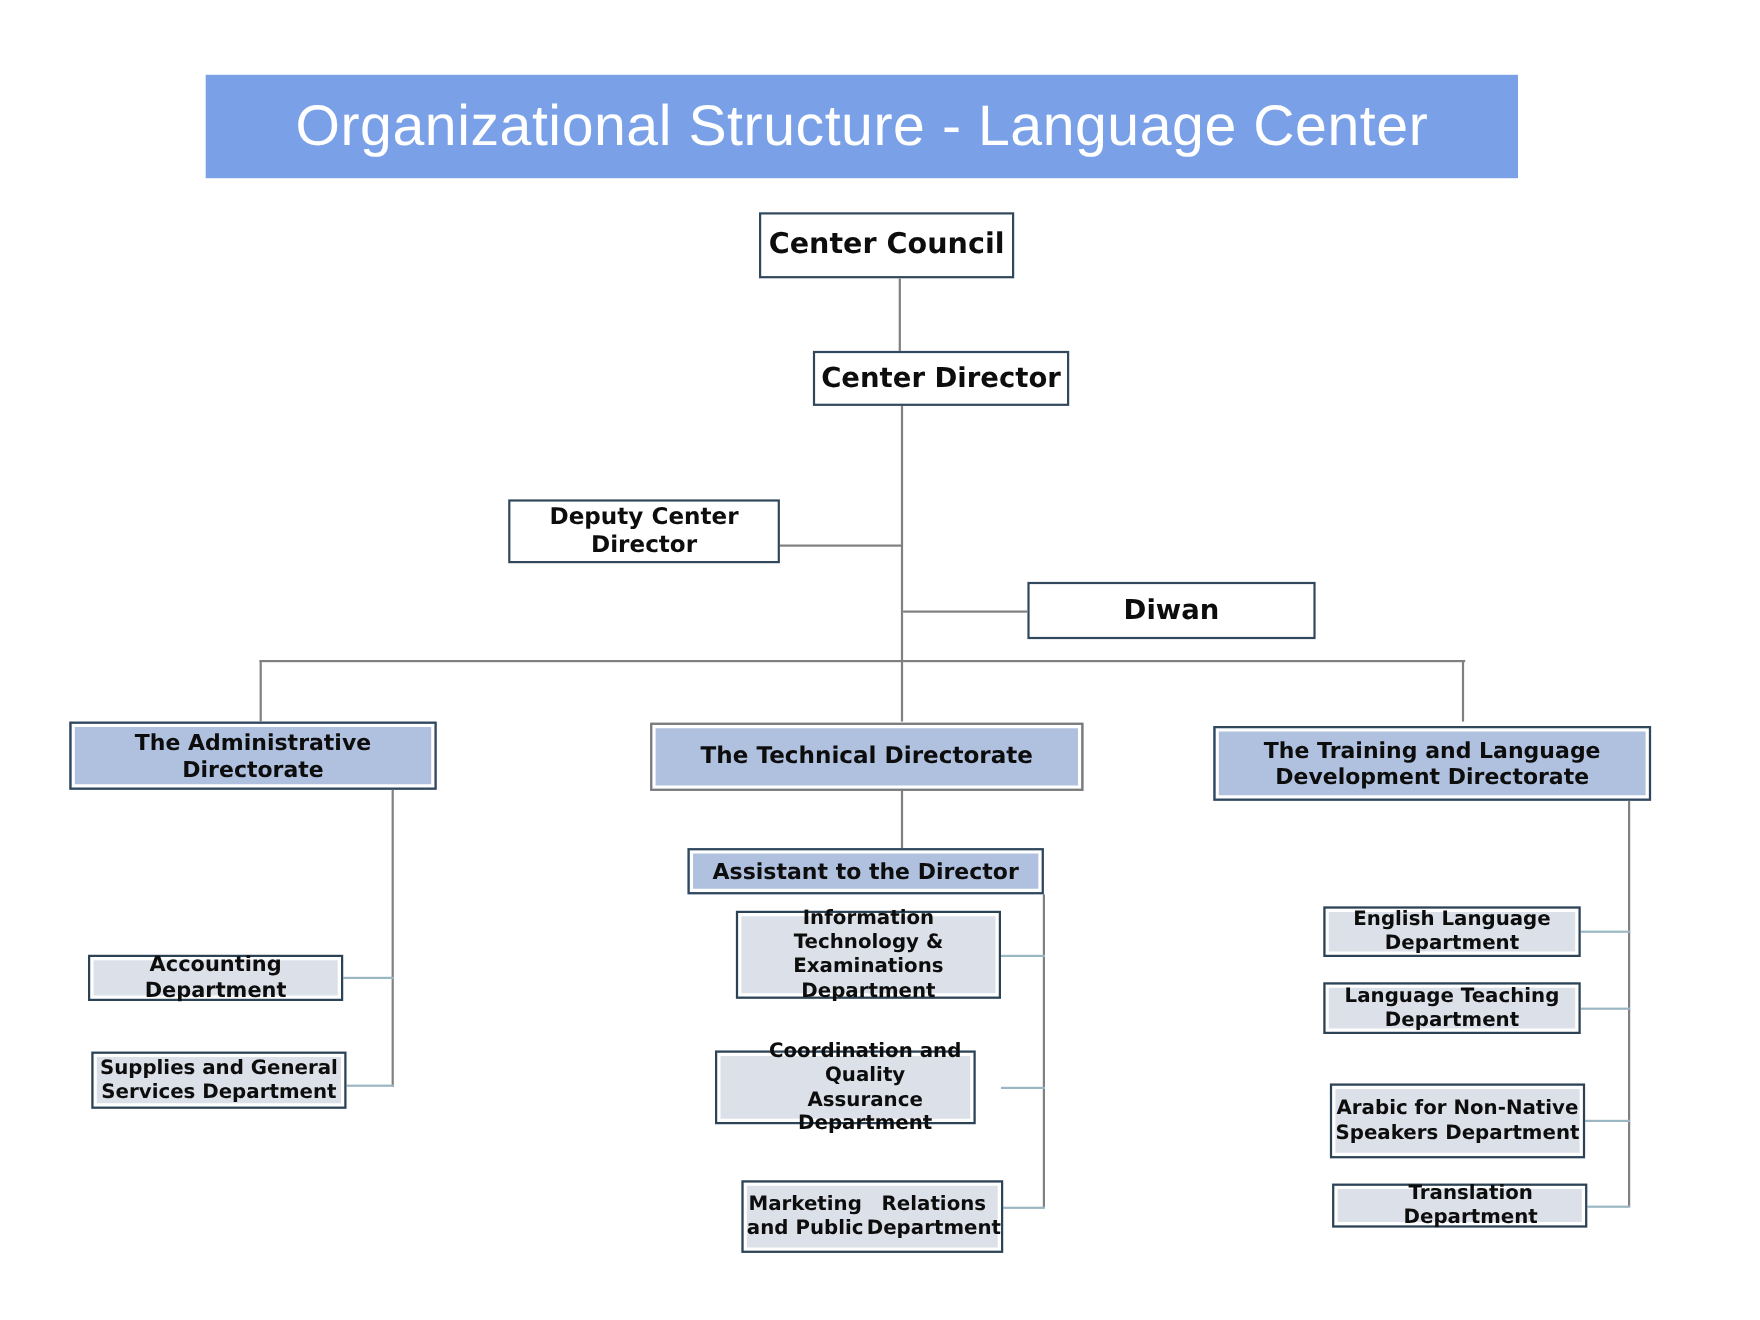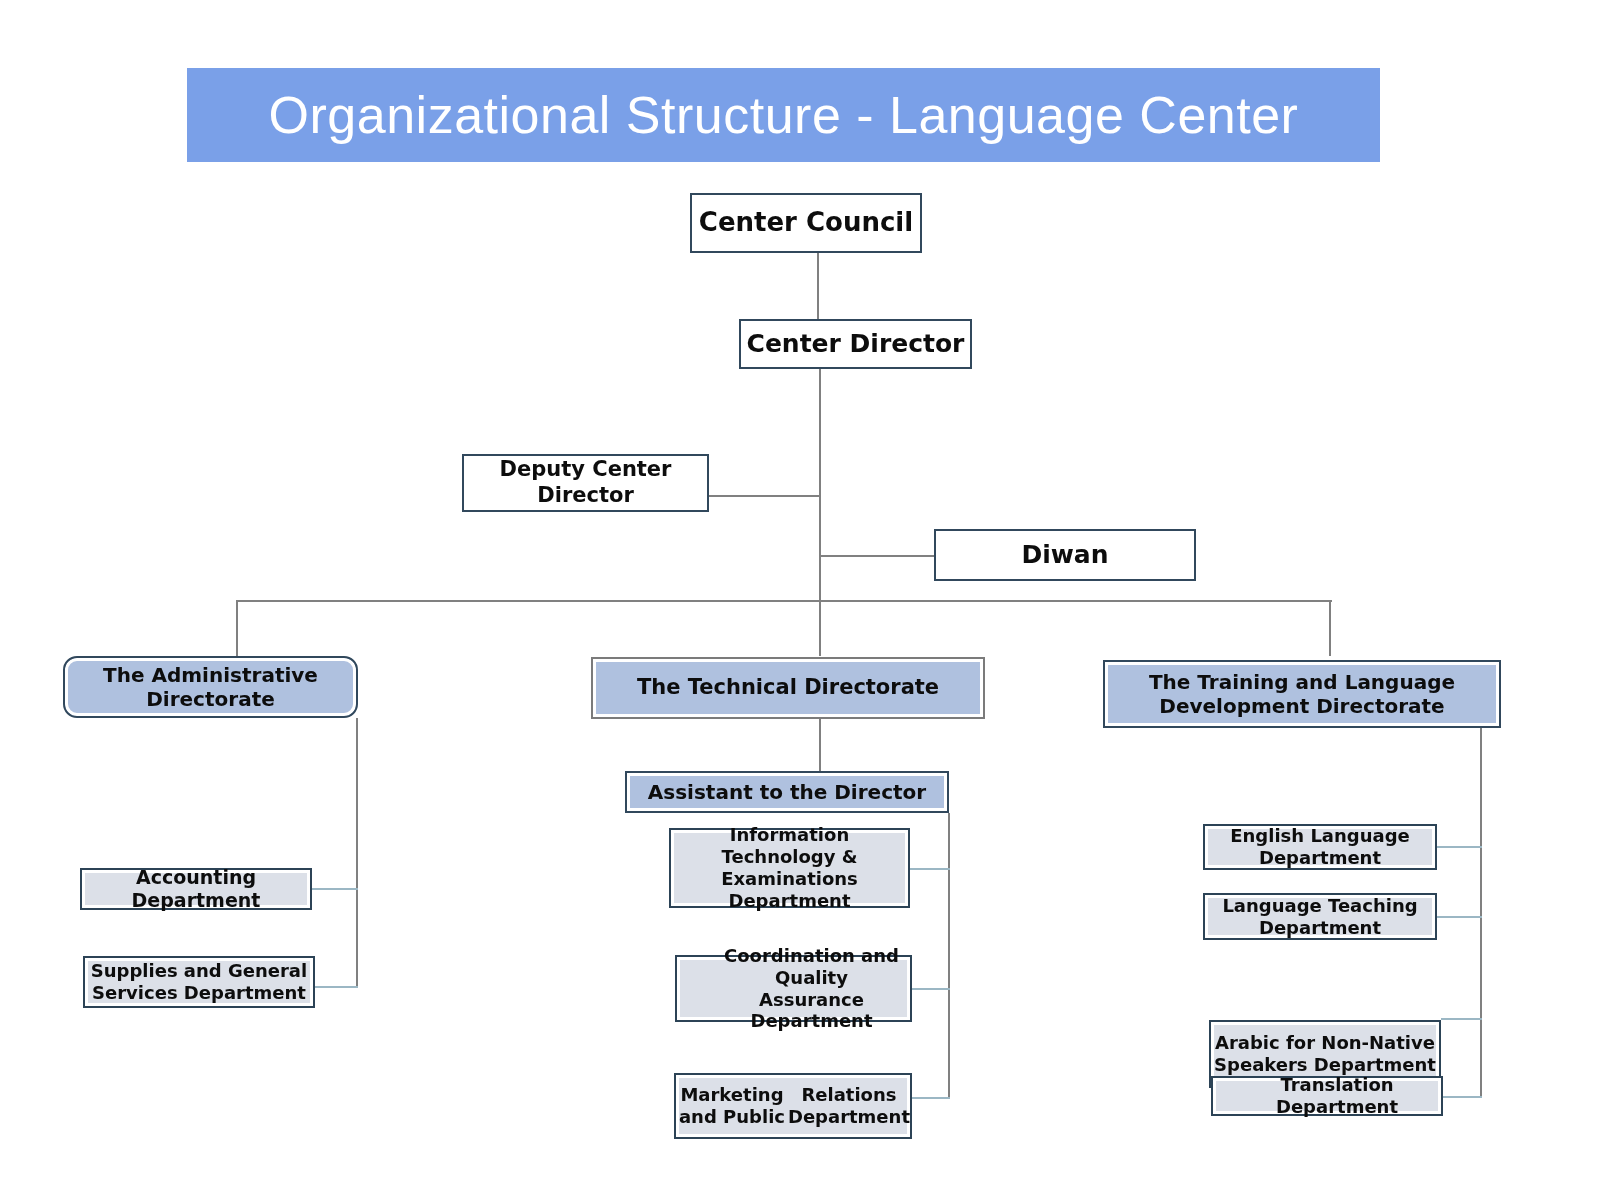--- a/index.html
+++ b/index.html
@@ -124,21 +124,21 @@
 
   <div class="node plain" style="left:462px; top:454px; width:247px; height:58px; font-size:21px; flex-direction:column;">
     <span>Deputy Center</span>
     <span>Director</span>
   </div>
 
   <div class="node plain" style="left:934px; top:529px; width:262px; height:52px; font-size:25px;">
     <span>Diwan</span>
   </div>
 
-  <div class="node blue" style="left:63px; top:656px; width:295px; height:62px; font-size:20px; flex-direction:column;border-radius:14px;">
+  <div class="node blue" style="left:63px; top:656px; width:334px; height:62px; font-size:20px; flex-direction:column;">
     <span>The Administrative</span>
     <span>Directorate</span>
   </div>
 
   <div class="node blue-light" style="left:591px; top:657px; width:394px; height:62px; font-size:21px;">
     <span>The Technical Directorate</span>
   </div>
 
   <div class="node blue" style="left:1103px; top:660px; width:398px; height:68px; font-size:20px; flex-direction:column;">
     <span>The Training and Language</span>
@@ -166,21 +166,21 @@
 
   <div class="node blue" style="left:625px; top:771px; width:324px; height:42px; font-size:20px;">
     <span>Assistant to the Director</span>
   </div>
 
   <div class="node grey" style="left:669px; top:828px; width:241px; height:80px; font-size:18px; flex-direction:column;">
     <span>Information Technology &amp;</span>
     <span>Examinations Department</span>
   </div>
 
-  <div class="node grey" style="left:675px; top:955px; width:237px; height:67px; font-size:18px; flex-direction:column;padding-left:36px;">
+  <div class="node grey" style="left:650px; top:955px; width:237px; height:67px; font-size:18px; flex-direction:column;padding-left:36px;">
     <span>Coordination and Quality</span>
     <span>Assurance Department</span>
   </div>
 
   <div class="node grey" style="left:674px; top:1073px; width:238px; height:66px; font-size:18px; flex-direction:row;">
     <span>Marketing and Public</span>
     <span>Relations Department</span>
   </div>
 
   <div class="vline" style="left:1480px; top:728px; height:369px;"></div>
@@ -192,21 +192,21 @@
   <div class="node grey" style="left:1203px; top:824px; width:234px; height:46px; font-size:18px; flex-direction:column;">
     <span>English Language</span>
     <span>Department</span>
   </div>
 
   <div class="node grey" style="left:1203px; top:893px; width:234px; height:47px; font-size:18px; flex-direction:column;">
     <span>Language Teaching</span>
     <span>Department</span>
   </div>
 
-  <div class="node grey" style="left:1209px; top:985px; width:232px; height:68px; font-size:18px; flex-direction:column;margin-top:35px;">
+  <div class="node grey" style="left:1209px; top:985px; width:232px; height:68px; font-size:18px; flex-direction:column;">
     <span>Arabic for Non-Native</span>
     <span>Speakers Department</span>
   </div>
 
   <div class="node grey" style="left:1211px; top:1076px; width:232px; height:40px; font-size:18px;padding-left:20px;">
     <span>Translation Department</span>
   </div>
 
 </div>
 

